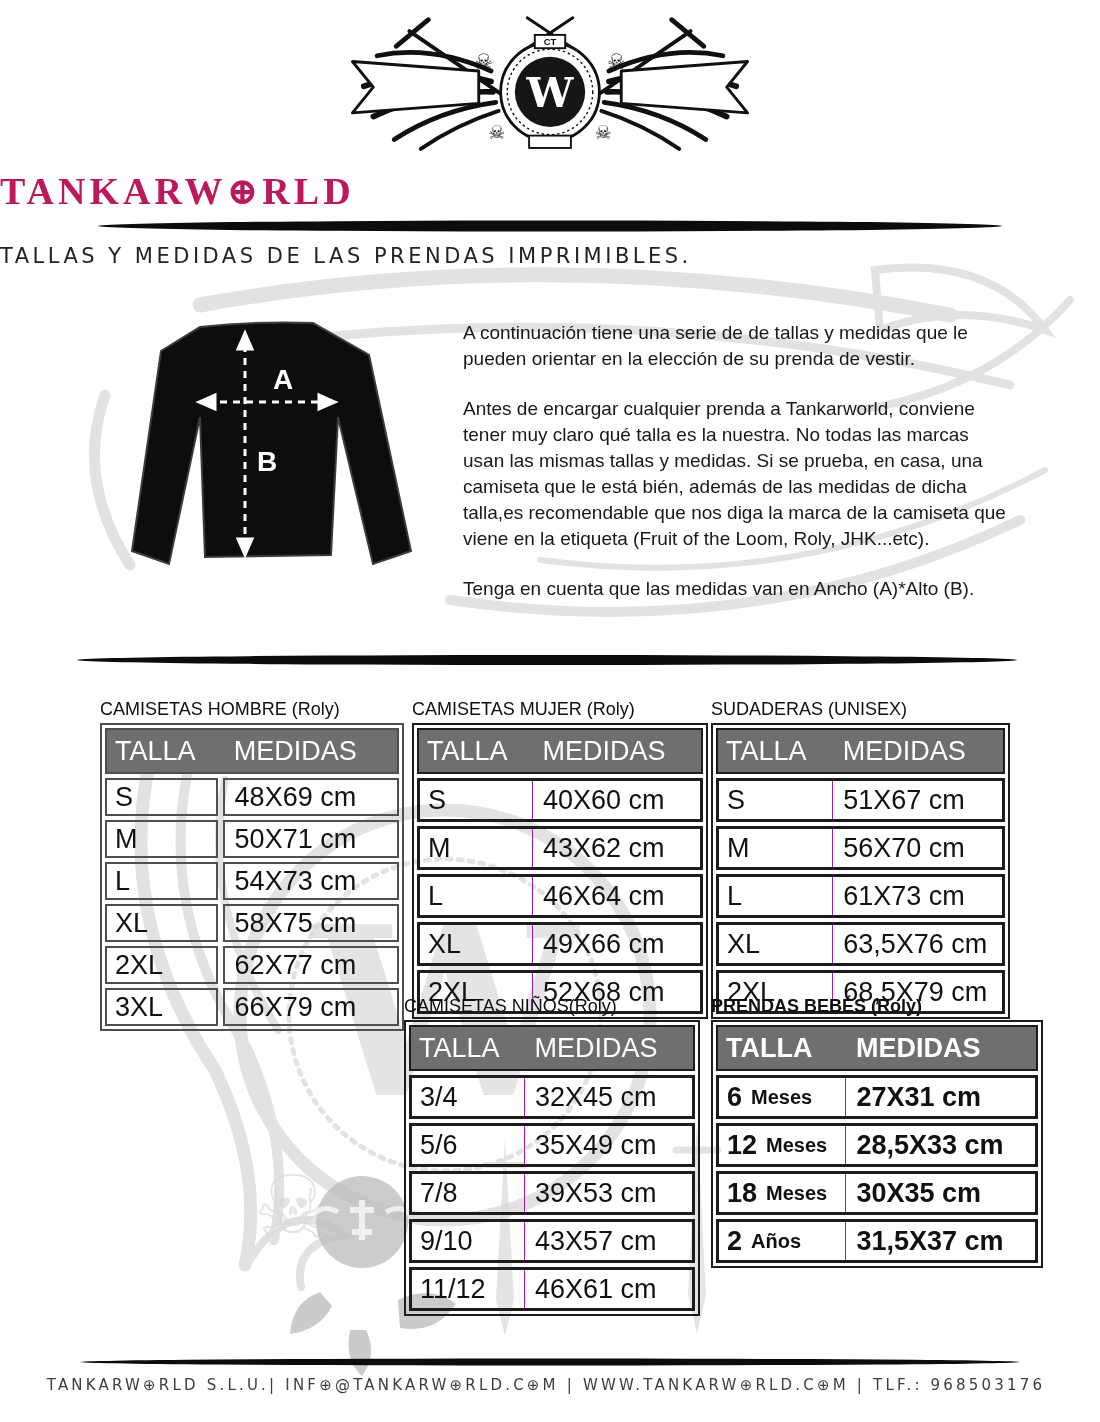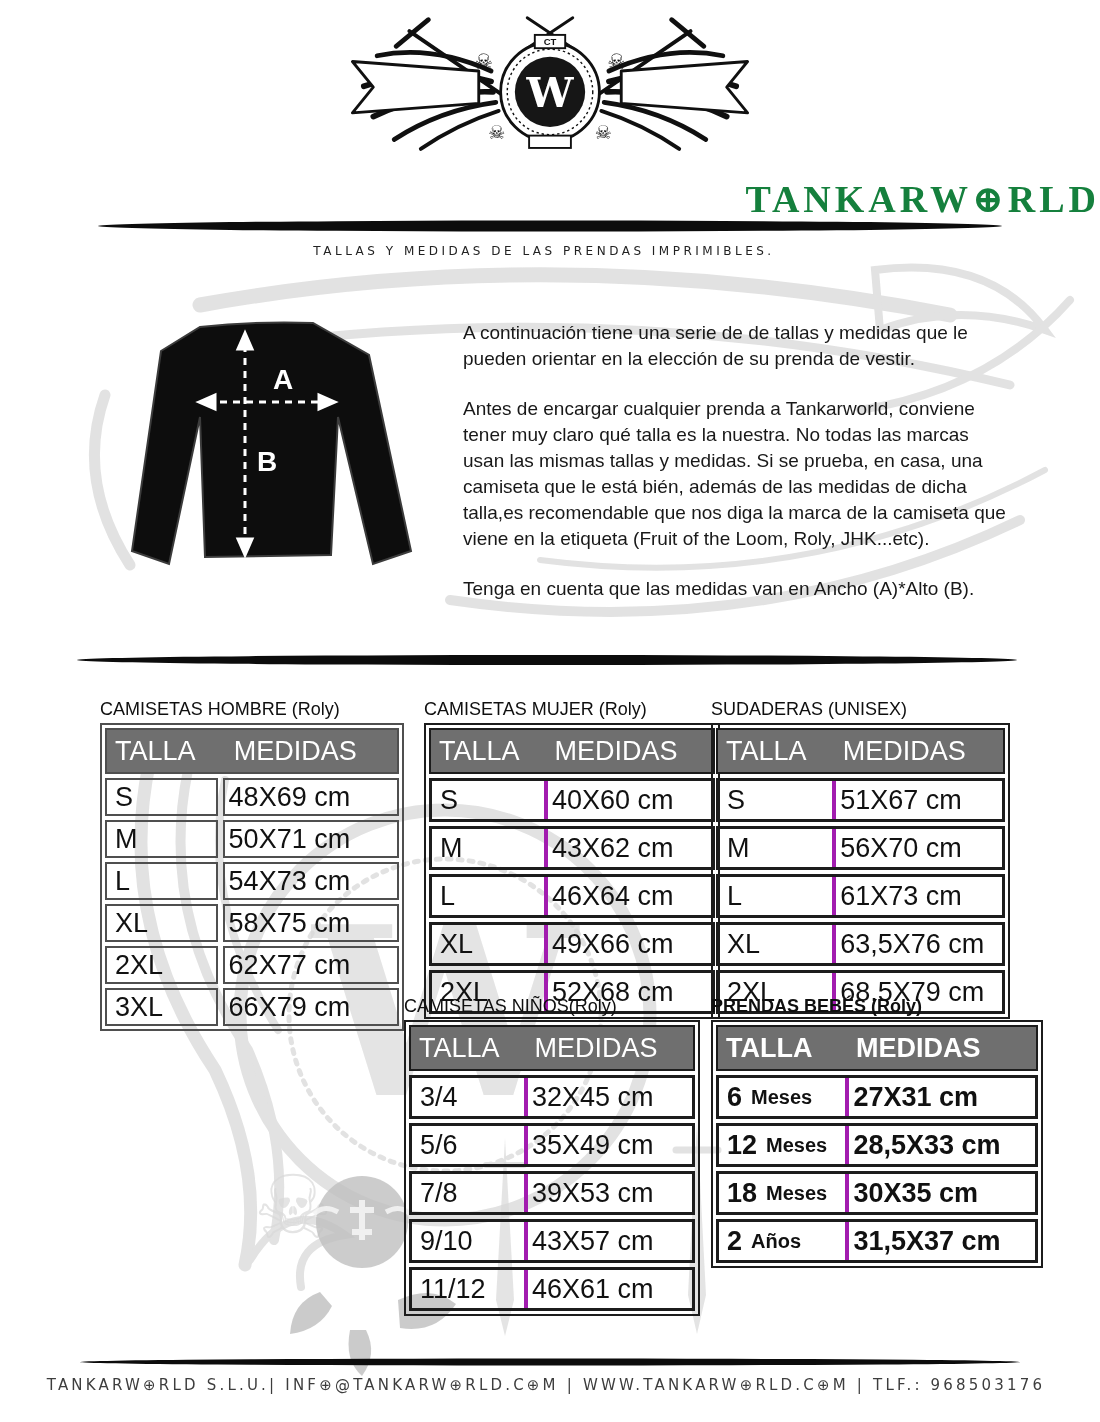--- a/index.html
+++ b/index.html
@@ -3,62 +3,62 @@
 <meta charset="utf-8">
 <style>
   html,body{margin:0;padding:0;background:#fff;}
   .page{position:relative;width:1100px;height:1422px;background:#fff;overflow:hidden;
         font-family:"Liberation Sans",sans-serif;color:#111;}
   .wm{position:absolute;left:0;top:0;z-index:0;}
   .layer{position:absolute;z-index:1;}
 
   
   .logo{left:330px;top:14px;width:440px;height:152px;}
-  .brand{left:0;right:0;top:168px;text-align:right;
+  .brand{left:0;right:0;top:168px;text-align:left;
          font-family:"Liberation Serif","DejaVu Serif",serif;
-         font-size:38px;font-weight:bold;letter-spacing:4px;color:#15803d;margin-top:8px;}
-  .subtitle{left:0;right:12px;top:244px;text-align:center;font-size:12px;
+         font-size:38px;font-weight:bold;letter-spacing:4px;color:#be185d;}
+  .subtitle{left:0;right:12px;top:244px;text-align:left;font-size:21px;
             letter-spacing:3.5px;color:#222;font-family:"DejaVu Sans",sans-serif;}
 
   .divider1{left:95px;top:217px;}
   .divider2{left:75px;top:652px;}
   .divider3{left:78px;top:1356px;}
 
   
   .shirt-fig{left:105px;top:305px;width:340px;height:300px;}
   .intro-text{left:463px;top:320px;width:552px;font-size:19px;line-height:26px;color:#181818;}
   .intro-text p{margin:0 0 24px 0;white-space:pre-line;}
 
   
   .size-tbl{position:absolute;z-index:1;}
   .t-hombre{left:100px;top:699px;width:304px;}
-  .t-mujer{left:424px;top:699px;width:296px;}
+  .t-mujer{left:412px;top:699px;width:296px;}
   .t-sudaderas{left:711px;top:699px;width:299px;}
   .t-ninos{left:404px;top:996px;width:296px;}
   .t-bebes{left:711px;top:996px;width:332px;font-weight:bold;}
   .tbl-label{font-size:18px;line-height:21px;margin-bottom:3px;color:#0f0f0f;}
   .tbl-box{border:2px solid var(--bc);padding:3px;display:flex;flex-direction:column;gap:4px;}
   .thead{display:flex;align-items:center;height:42px;background:#6f6f6f;color:#fff;
          border:2px solid var(--bc);font-size:27px;}
   .thead .c0{width:40%;padding-left:8px;}
   .thead .c1{width:60%;padding-left:10px;}
   .trow{display:flex;align-items:stretch;height:38px;font-size:27px;background:transparent;}
   .trow .tc{display:flex;align-items:center;box-sizing:border-box;}
   .trow .c0{width:40%;padding-left:8px;}
-  .trow .c1{width:60%;padding-left:4px;}
+  .trow .c1{width:60%;padding-left:10px;}
   
   .tbl-gray{--bc:#4f4f4f;}
   .tbl-gray .trow{gap:5px;}
   .tbl-gray .trow .tc{border:2px solid var(--bc);}
   .tbl-gray .trow .c0{width:calc(40% - 5px);}
   
   .tbl-black{--bc:#1c1c1c;}
   .tbl-black .tbl-box{border-width:2px;}
   .tbl-black .trow{border:3px solid var(--bc);}
-  .tbl-black .trow .c1{border-left:4px solid #a21caf;}
+  .tbl-black .trow .c1{border-left:1px solid #a21caf;}
   .unit{font-size:20px;margin-left:9px;}
 
   .footer{left:0;right:8px;top:1376px;text-align:center;font-size:15px;
           letter-spacing:3.2px;color:#3d3d3d;font-family:"DejaVu Sans",sans-serif;}
 </style>
 </head>
 <body>
 
 <div class="page">
 

